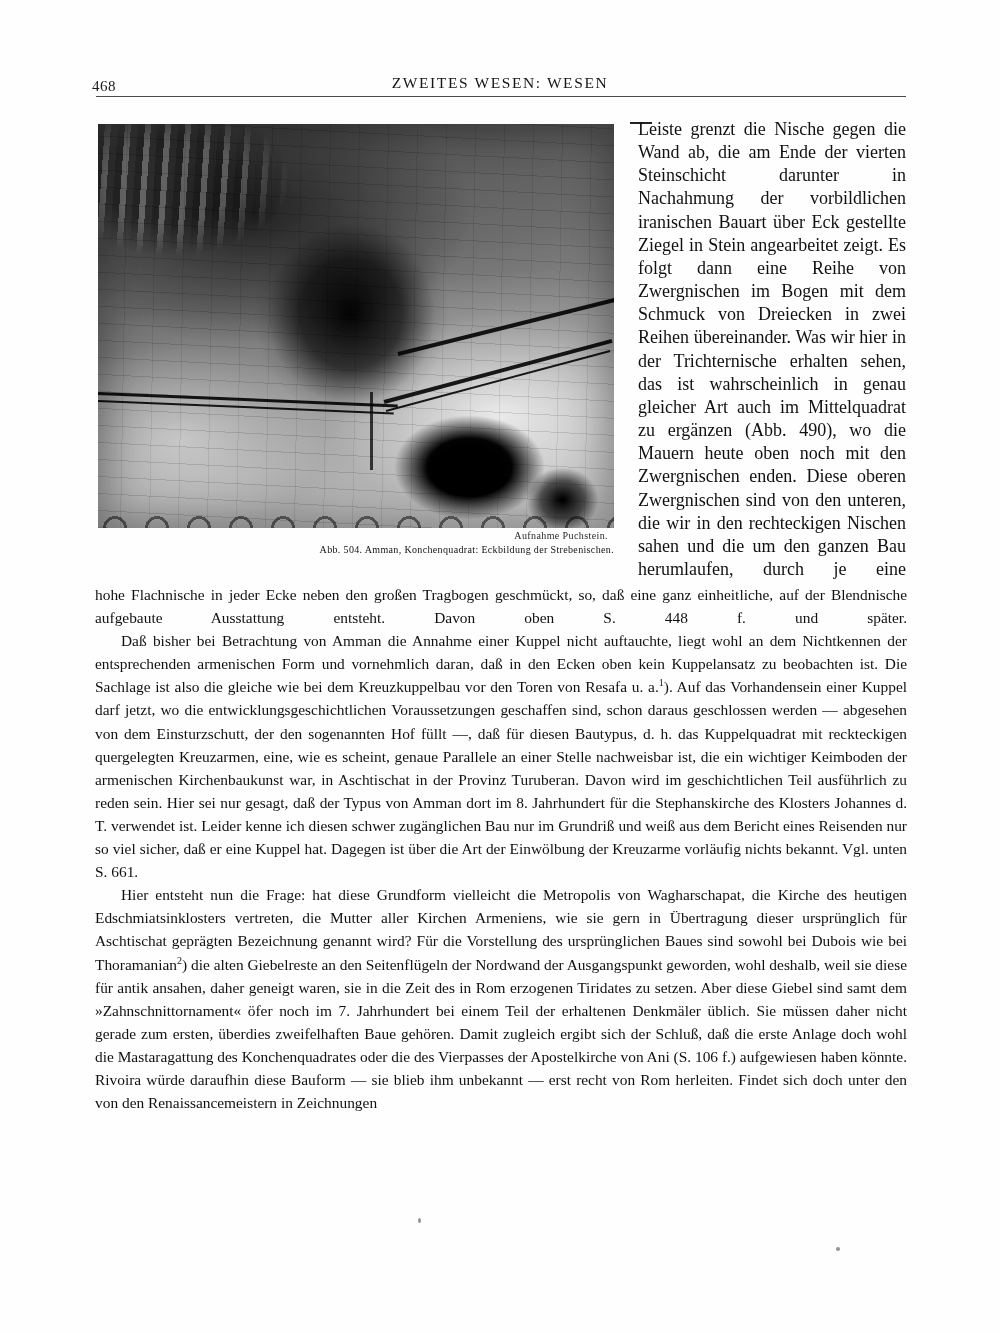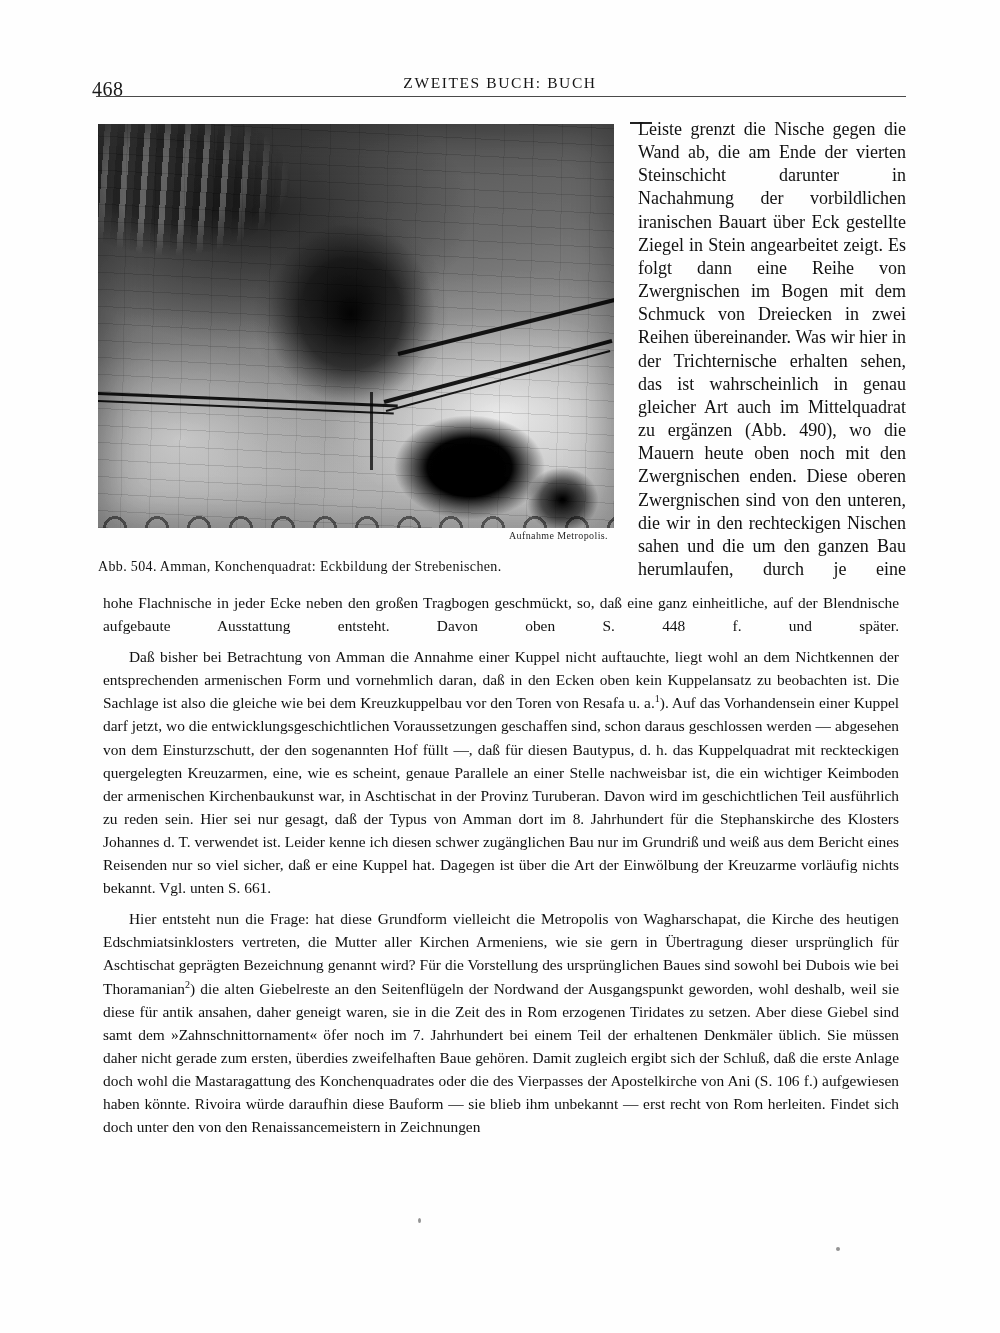--- a/index.html
+++ b/index.html
@@ -27,21 +27,21 @@
     position: absolute;
     left: 0;
     top: 70px;
     width: 1000px;
     height: 30px;
   }
   .folio {
     position: absolute;
     left: 92px;
     top: 8px;
-    font-size: 20px;
+    font-size: 15px;
     letter-spacing: 0.5px;
     color: #1a1a1a;
   }
   .head-title {
     position: absolute;
     left: 0;
     top: 4px;
     width: 1000px;
     text-align: center;
     font-size: 15.5px;
@@ -163,24 +163,24 @@
     text-align: right;
     font-size: 10px;
     letter-spacing: 0.4px;
     color: #262626;
     padding-right: 6px;
     box-sizing: border-box;
   }
   .figure-caption {
     position: absolute;
     left: 98px;
-    top: 559px;
-    width: 516px;
-    text-align: left;
-    font-size: 14px;
+    top: 544px;
+    width: 516px;
+    text-align: right;
+    font-size: 10px;
     letter-spacing: 0.35px;
     color: #121212;
   }
 
   
   .side-column {
     position: absolute;
     left: 638px;
     top: 118px;
     width: 268px;
@@ -198,21 +198,21 @@
     position: absolute;
     left: 95px;
     top: 583px;
     width: 812px;
     font-size: 15.4px;
     line-height: 23.1px;
     text-align: justify;
     color: #101010;
   }
   .body-text p {
-    margin: 8px;
+    margin: 0;
     text-indent: 0;
   }
   .body-text p.indent { text-indent: 26px; }
   .body-text p.justify-last { text-align-last: justify; }
 
   sup.fn {
     font-size: 10px;
     vertical-align: super;
     line-height: 0;
   }
@@ -242,21 +242,21 @@
     opacity: 0.55;
   }
 </style>
 </head>
 <body>
 
 <div id="page">
 
   <div class="running-head">
     <div class="folio">468</div>
-    <div class="head-title">ZWEITES BUCH: BUCH</div>
+    <div class="head-title">ZWEITES WESEN: WESEN</div>
   </div>
   <div class="head-rule"></div>
 
   <div class="figure-block">
     <div class="photo">
       <div class="layer l-base"></div>
       <div class="layer l-niches"></div>
       <div class="layer l-arch"></div>
       <div class="layer l-grain"></div>
       <div class="band band-a"></div>
@@ -265,21 +265,21 @@
       <div class="band band-d"></div>
       <div class="band band-e"></div>
       <div class="band arris"></div>
       <div class="layer l-void"></div>
       <div class="arcade"></div>
       <div class="layer l-vignette"></div>
     </div>
   </div>
   <div class="dash-mark"></div>
 
-  <div class="photo-credit">Aufnahme Metropolis.</div>
+  <div class="photo-credit">Aufnahme Puchstein.</div>
   <div class="figure-caption">Abb. 504. Amman, Konchenquadrat: Eckbildung der Strebenischen.</div>
 
   <div class="side-column">
     <p>Leiste grenzt die Nische gegen die Wand ab, die am Ende der vierten Steinschicht darunter in Nachahmung der vorbildlichen iranischen Bauart über Eck gestellte Ziegel in Stein angearbeitet zeigt. Es folgt dann eine Reihe von Zwergnischen im Bogen mit dem Schmuck von Dreiecken in zwei Reihen übereinander. Was wir hier in der Trichternische erhalten sehen, das ist wahrscheinlich in genau gleicher Art auch im Mittelquadrat zu ergänzen (Abb. 490), wo die Mauern heute oben noch mit den Zwergnischen enden. Diese oberen Zwergnischen sind von den unteren, die wir in den rechteckigen Nischen sahen und die um den ganzen Bau herumlaufen, durch je eine</p>
   </div>
 
   <div class="body-text">
     <p class="justify-last">hohe Flachnische in jeder Ecke neben den großen Tragbogen geschmückt, so, daß eine ganz einheitliche, auf der Blendnische aufgebaute Ausstattung entsteht. Davon oben S. 448 f. und später.</p>
     <p class="indent"><span>Daß bisher bei Betrachtung von Amman die Annahme einer Kuppel nicht auftauchte, liegt wohl an dem Nichtkennen der entsprechenden armenischen Form und vornehmlich daran, daß in den Ecken oben kein Kuppelansatz zu beobachten ist. Die Sachlage ist also die gleiche wie bei dem Kreuzkuppelbau vor den Toren von Resafa u. a.</span><sup class="fn">1</sup><span>). Auf das Vorhandensein einer Kuppel darf jetzt, wo die entwicklungsgeschichtlichen Voraussetzungen geschaffen sind, schon daraus geschlossen werden — abgesehen von dem Einsturzschutt, der den sogenannten Hof füllt —, daß für diesen Bautypus, d. h. das Kuppelquadrat mit reckteckigen quergelegten Kreuzarmen, eine, wie es scheint, genaue Parallele an einer Stelle nachweisbar ist, die ein wichtiger Keimboden der armenischen Kirchenbaukunst war, in Aschtischat in der Provinz Turuberan. Davon wird im geschichtlichen Teil ausführlich zu reden sein. Hier sei nur gesagt, daß der Typus von Amman dort im 8. Jahrhundert für die Stephanskirche des Klosters Johannes d. T. verwendet ist. Leider kenne ich diesen schwer zugänglichen Bau nur im Grundriß und weiß aus dem Bericht eines Reisenden nur so viel sicher, daß er eine Kuppel hat. Dagegen ist über die Art der Einwölbung der Kreuzarme vorläufig nichts bekannt. Vgl. unten S. 661.</span></p>
     <p class="indent"><span>Hier entsteht nun die Frage: hat diese Grundform vielleicht die Metropolis von Wagharschapat, die Kirche des heutigen Edschmiatsinklosters vertreten, die Mutter aller Kirchen Armeniens, wie sie gern in Übertragung dieser ursprünglich für Aschtischat geprägten Bezeichnung genannt wird? Für die Vorstellung des ursprünglichen Baues sind sowohl bei Dubois wie bei Thoramanian</span><sup class="fn">2</sup><span>) die alten Giebelreste an den Seitenflügeln der Nordwand der Ausgangspunkt geworden, wohl deshalb, weil sie diese für antik ansahen, daher geneigt waren, sie in die Zeit des in Rom erzogenen Tiridates zu setzen. Aber diese Giebel sind samt dem »Zahnschnittornament« öfer noch im 7. Jahrhundert bei einem Teil der erhaltenen Denkmäler üblich. Sie müssen daher nicht gerade zum ersten, überdies zweifelhaften Baue gehören. Damit zugleich ergibt sich der Schluß, daß die erste Anlage doch wohl die Mastaragattung des Konchenquadrates oder die des Vierpasses der Apostelkirche von Ani (S. 106 f.) aufgewiesen haben könnte. Rivoira würde daraufhin diese Bauform — sie blieb ihm unbekannt — erst recht von Rom herleiten. Findet sich doch unter den von den Renaissancemeistern in Zeichnungen</span></p>

